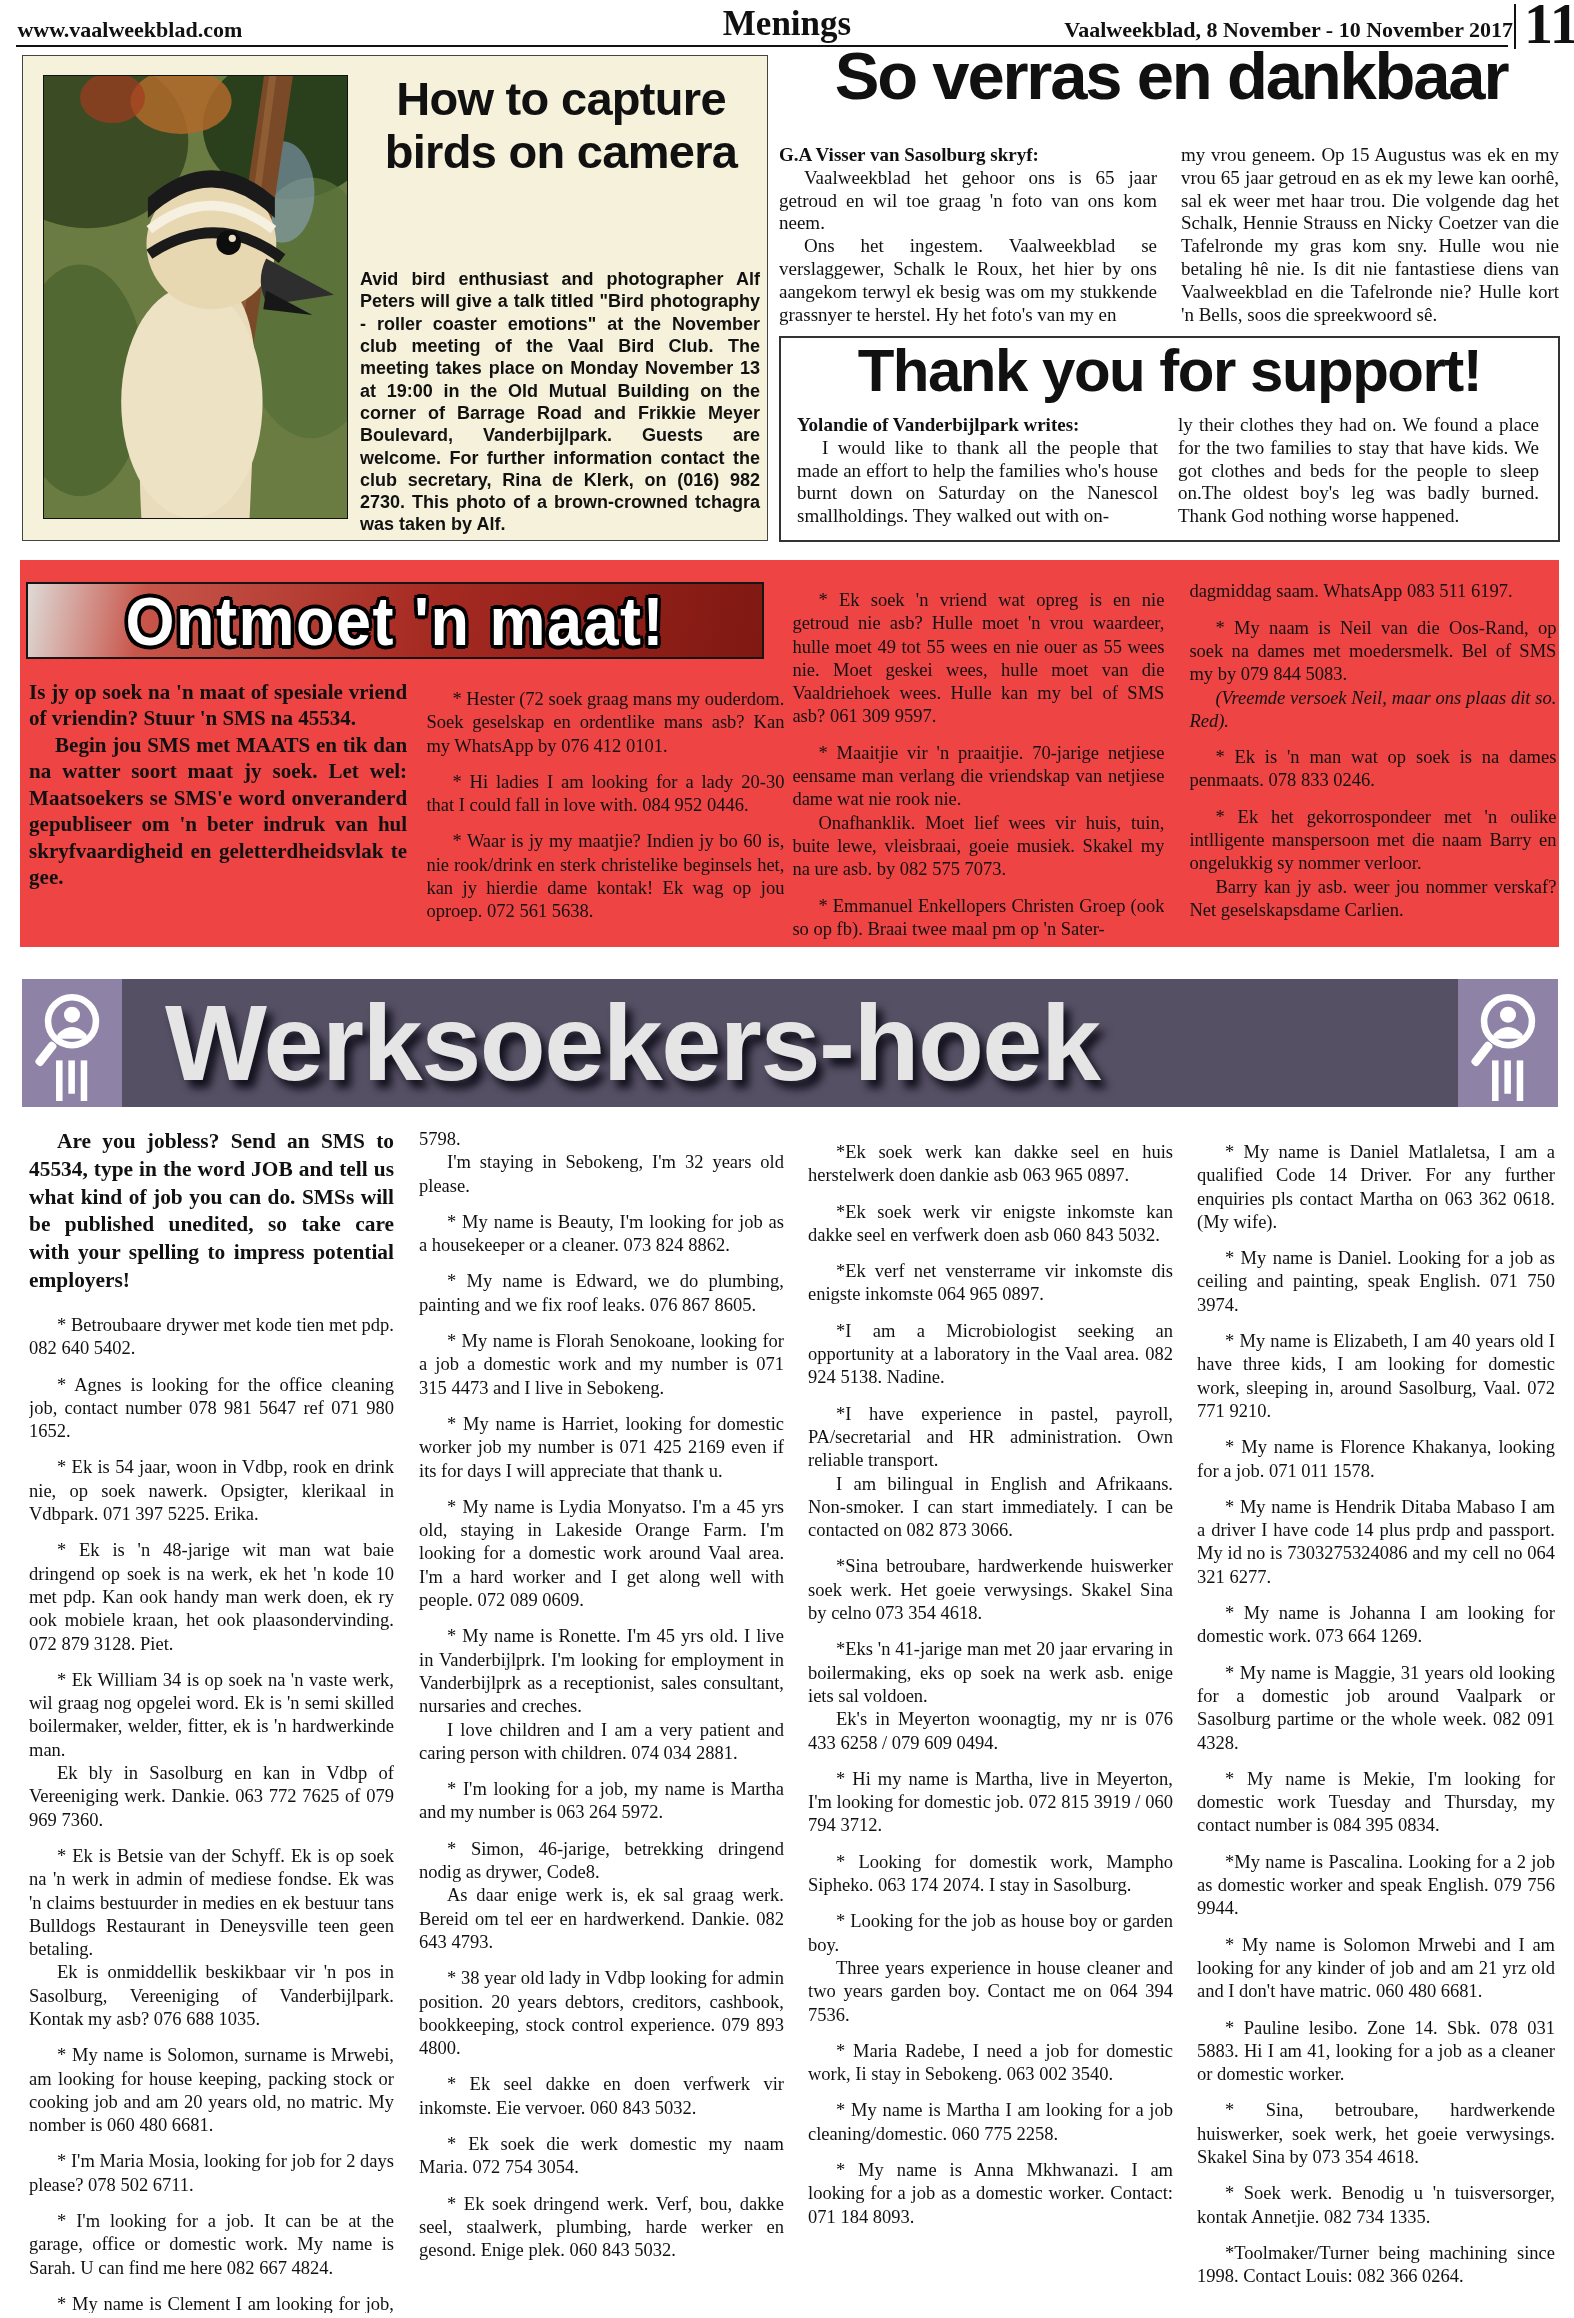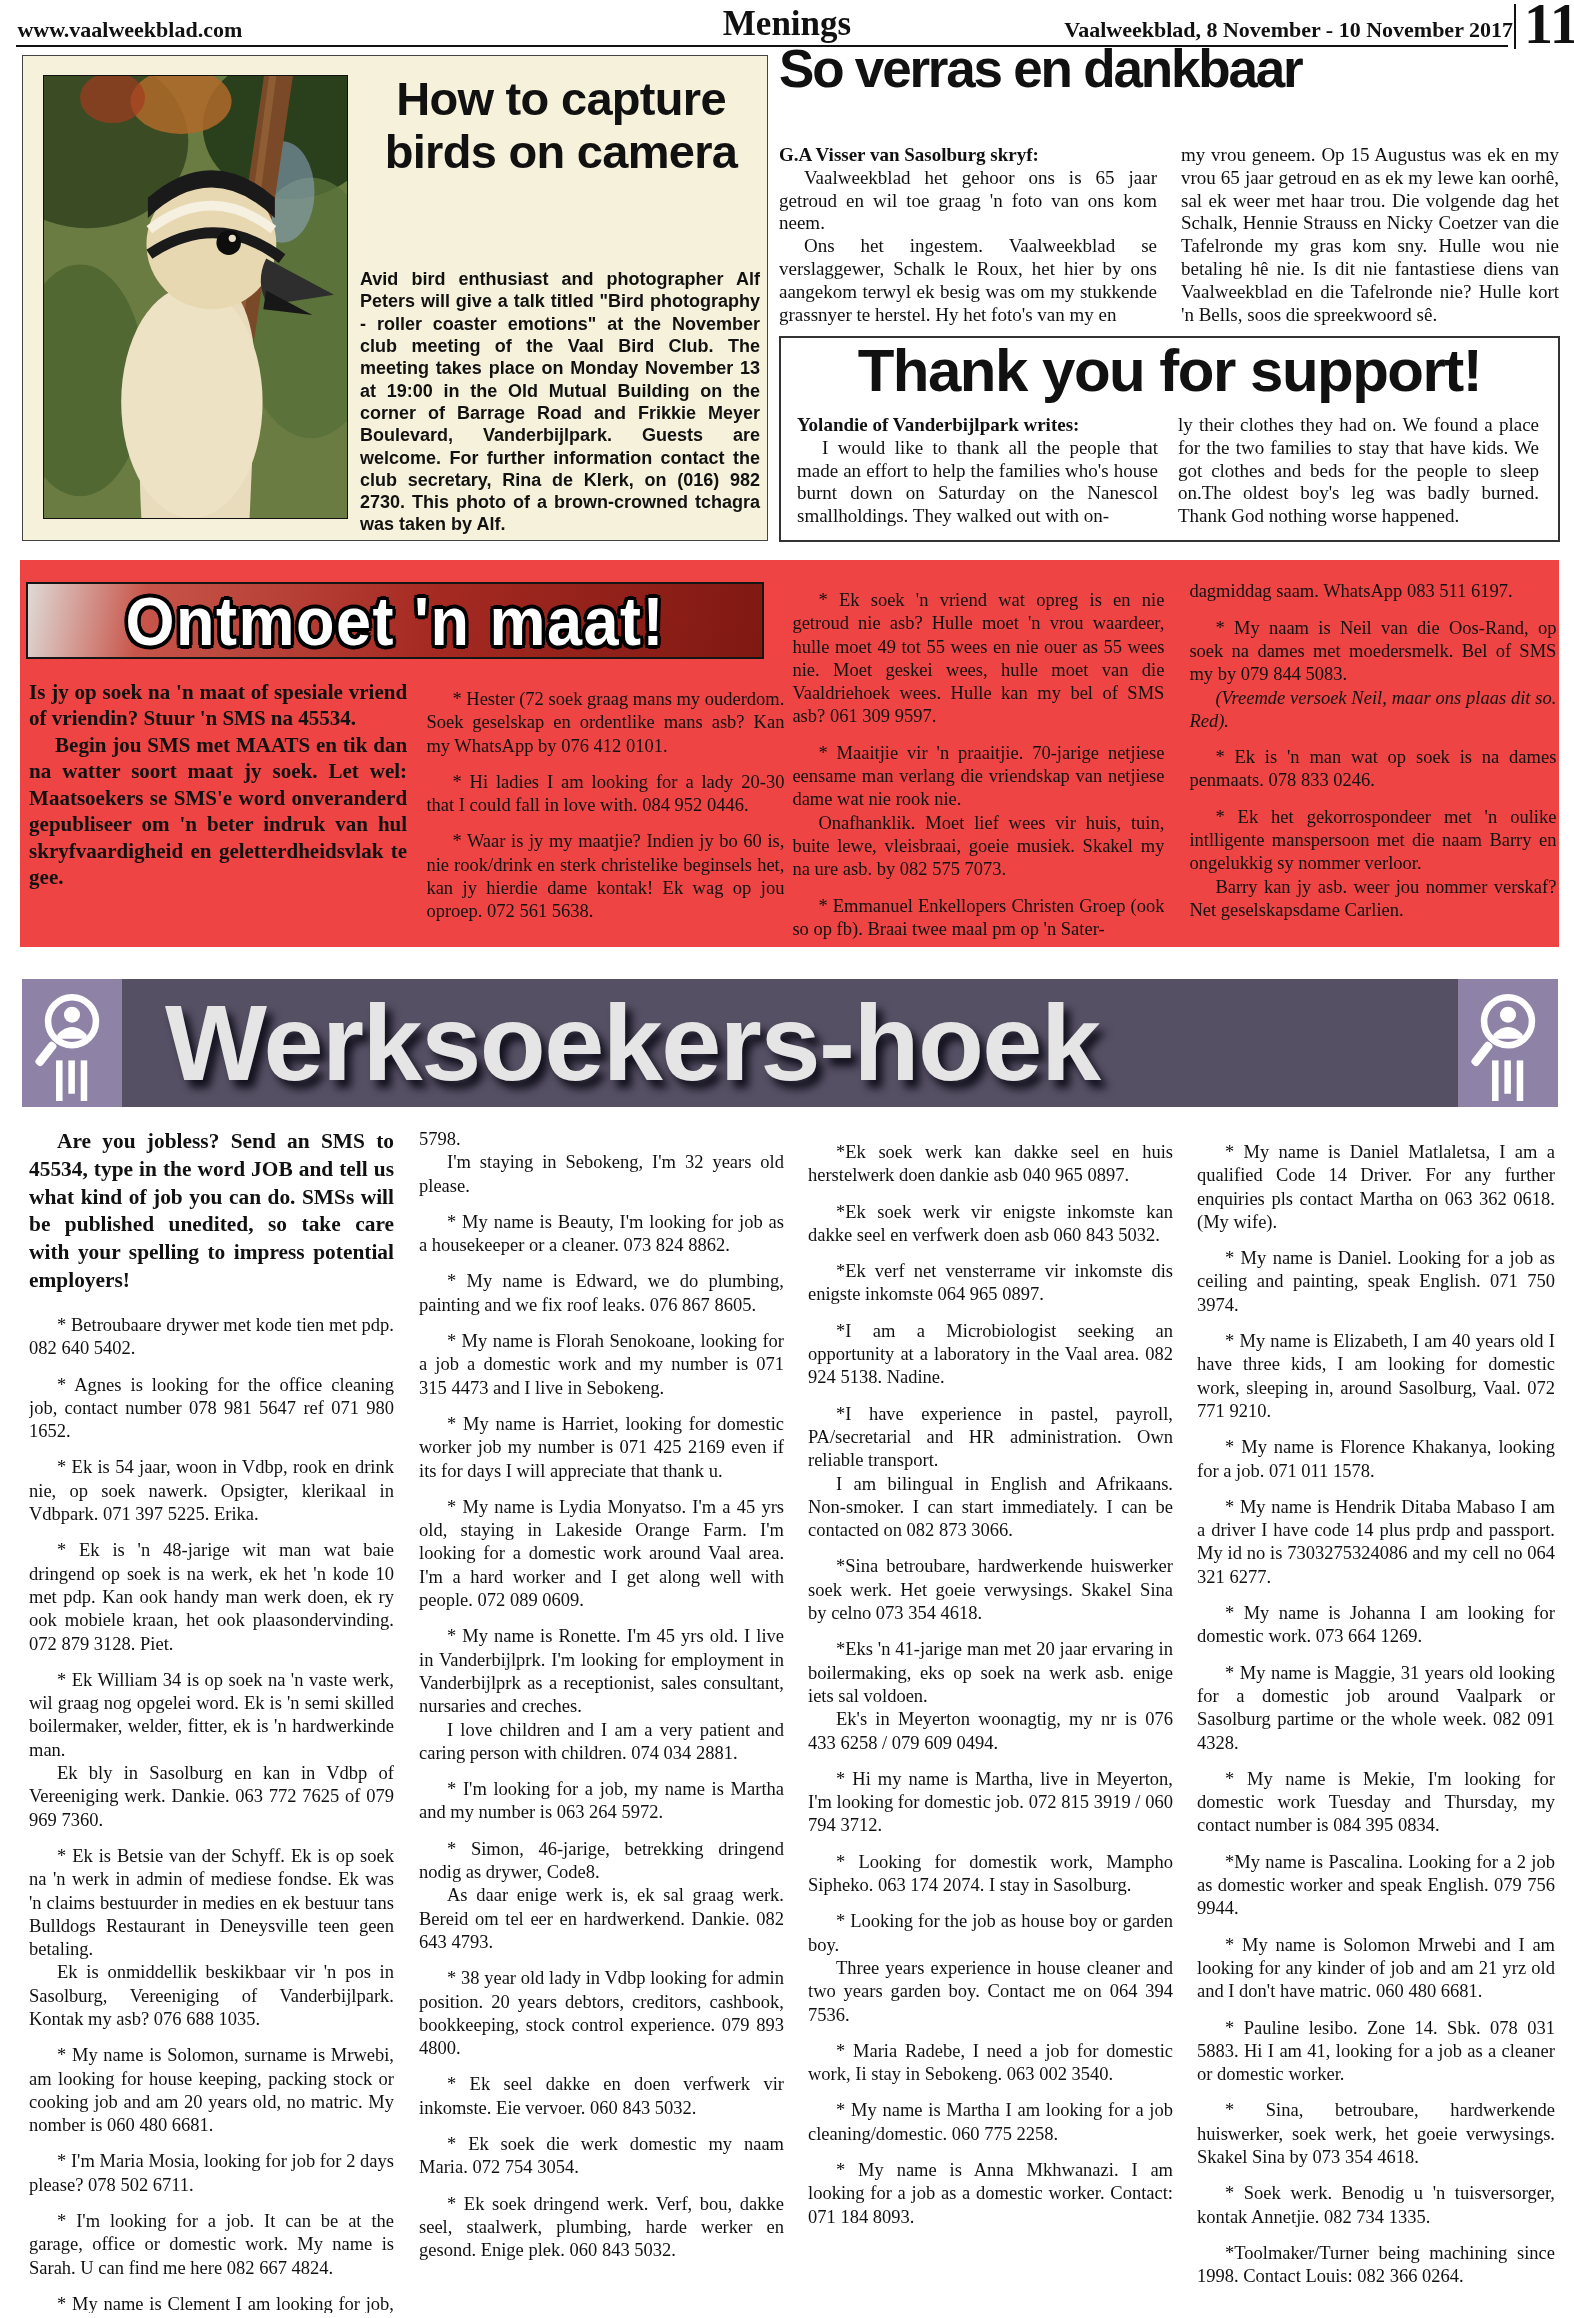--- a/index.html
+++ b/index.html
@@ -15,21 +15,21 @@
   .hrule{position:absolute;left:16px;top:45px;width:1492px;border-top:2.9px solid #111;}
   .vrule{position:absolute;left:1514px;top:4.4px;width:2.2px;height:45px;background:#111;}
   .pagenum{position:absolute;left:1524px;top:-10.2px;font-size:58px;font-weight:bold;}
   
   .bird-box{position:absolute;left:22px;top:55px;width:746px;height:486px;background:#f6f1da;border:1.5px solid #444;box-sizing:border-box;}
   .bird-photo{position:absolute;left:20.4px;top:19px;width:305px;height:444px;border:1.5px solid #111;box-sizing:border-box;overflow:hidden;}
   .bird-photo svg{display:block;width:100%;height:100%;}
   .bird-title{position:absolute;left:339px;top:17.4px;width:398px;font-family:"Liberation Sans",sans-serif;font-weight:bold;font-size:47px;line-height:1.12;text-align:center;letter-spacing:-0.7px;}
   .bird-body{position:absolute;left:337px;top:212px;width:400px;font-family:"Liberation Sans",sans-serif;font-weight:bold;font-size:18px;line-height:1.24;text-align:justify;}
   
-  .sv-headline{position:absolute;left:779px;top:42px;width:784px;font-family:"Liberation Sans",sans-serif;font-weight:bold;font-size:53px;letter-spacing:-2.2px;line-height:1;white-space:nowrap;}
+  .sv-headline{position:absolute;left:779px;top:42px;width:784px;font-family:"Liberation Sans",sans-serif;font-weight:bold;font-size:67px;letter-spacing:-2.2px;line-height:1;white-space:nowrap;text-align:center;}
   .sv-cols{position:absolute;left:779px;top:144px;width:782px;height:183px;overflow:hidden;}
   .art-col{position:absolute;top:0;font-size:19px;line-height:1.2;text-align:justify;}
   .sv-c1{left:0;width:378px;}
   .sv-c2{left:402px;width:378px;}
   .byline{font-weight:bold;text-indent:0;}
   .art-col p{text-indent:25px;}
   .art-col p.byline{text-indent:0;}
   
   .ty-box{position:absolute;left:779px;top:336px;width:781px;height:206px;border:2.2px solid #333;box-sizing:border-box;}
   .ty-headline{position:absolute;left:0;top:2.9px;width:100%;text-align:center;font-family:"Liberation Sans",sans-serif;font-weight:bold;font-size:60px;letter-spacing:-1.5px;line-height:1;}
@@ -211,21 +211,21 @@
       <p class="cont">I love children and I am a very patient and caring person with children. 074 034 2881.</p>
       <p class="ad">* I'm looking for a job, my name is Martha and my number is 063 264 5972.</p>
       <p class="ad">* Simon, 46-jarige, betrekking dringend nodig as drywer, Code8.</p>
       <p class="cont">As daar enige werk is, ek sal graag werk. Bereid om tel eer en hardwerkend. Dankie. 082 643 4793.</p>
       <p class="ad">* 38 year old lady in Vdbp looking for admin position. 20 years debtors, creditors, cashbook, bookkeeping, stock control experience. 079 893 4800.</p>
       <p class="ad">* Ek seel dakke en doen verfwerk vir inkomste. Eie vervoer. 060 843 5032.</p>
       <p class="ad">* Ek soek die werk domestic my naam Maria. 072 754 3054.</p>
       <p class="ad">* Ek soek dringend werk. Verf, bou, dakke seel, staalwerk, plumbing, harde werker en gesond. Enige plek. 060 843 5032.</p>
     </div>
   <div class="cl-col cl-c3">
-      <p class="ad">*Ek soek werk kan dakke seel en huis herstelwerk doen dankie asb 040 965 0897.</p>
+      <p class="ad">*Ek soek werk kan dakke seel en huis herstelwerk doen dankie asb 063 965 0897.</p>
       <p class="ad">*Ek soek werk vir enigste inkomste kan dakke seel en verfwerk doen asb 060 843 5032.</p>
       <p class="ad">*Ek verf net vensterrame vir inkomste dis enigste inkomste 064 965 0897.</p>
       <p class="ad">*I am a Microbiologist seeking an opportunity at a laboratory in the Vaal area. 082 924 5138. Nadine.</p>
       <p class="ad">*I have experience in pastel, payroll, PA/secretarial and HR administration. Own reliable transport.</p>
       <p class="cont">I am bilingual in English and Afrikaans. Non-smoker. I can start immediately. I can be contacted on 082 873 3066.</p>
       <p class="ad">*Sina betroubare, hardwerkende huiswerker soek werk. Het goeie verwysings. Skakel Sina by celno 073 354 4618.</p>
       <p class="ad">*Eks 'n 41-jarige man met 20 jaar ervaring in boilermaking, eks op soek na werk asb. enige iets sal voldoen.</p>
       <p class="cont">Ek's in Meyerton woonagtig, my nr is 076 433 6258 / 079 609 0494.</p>
       <p class="ad">* Hi my name is Martha, live in Meyerton, I'm looking for domestic job. 072 815 3919 / 060 794 3712.</p>
       <p class="ad">* Looking for domestik work, Mampho Sipheko. 063 174 2074. I stay in Sasolburg.</p>

